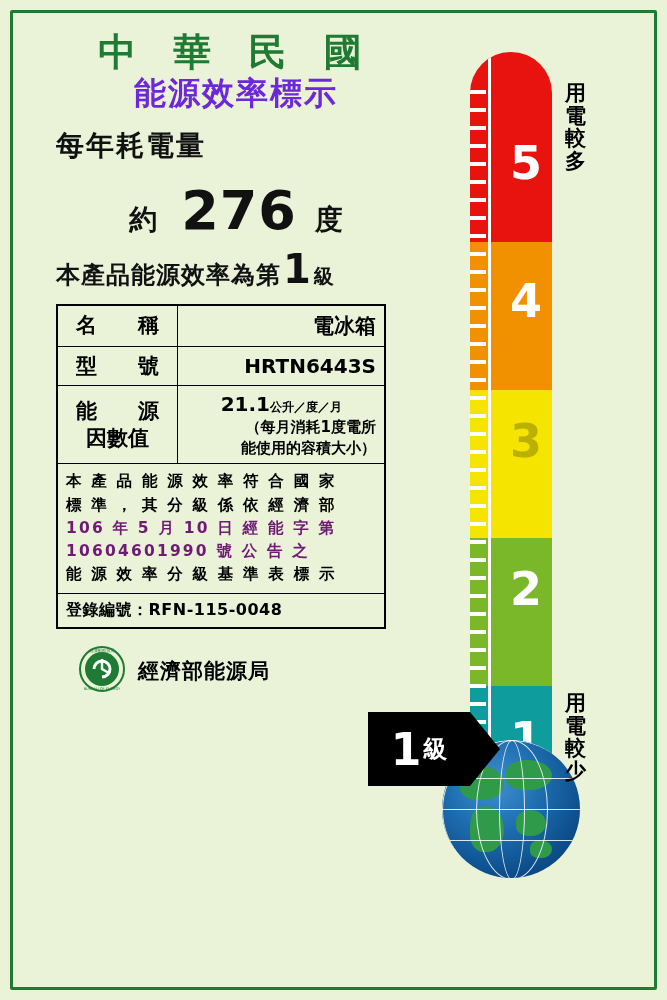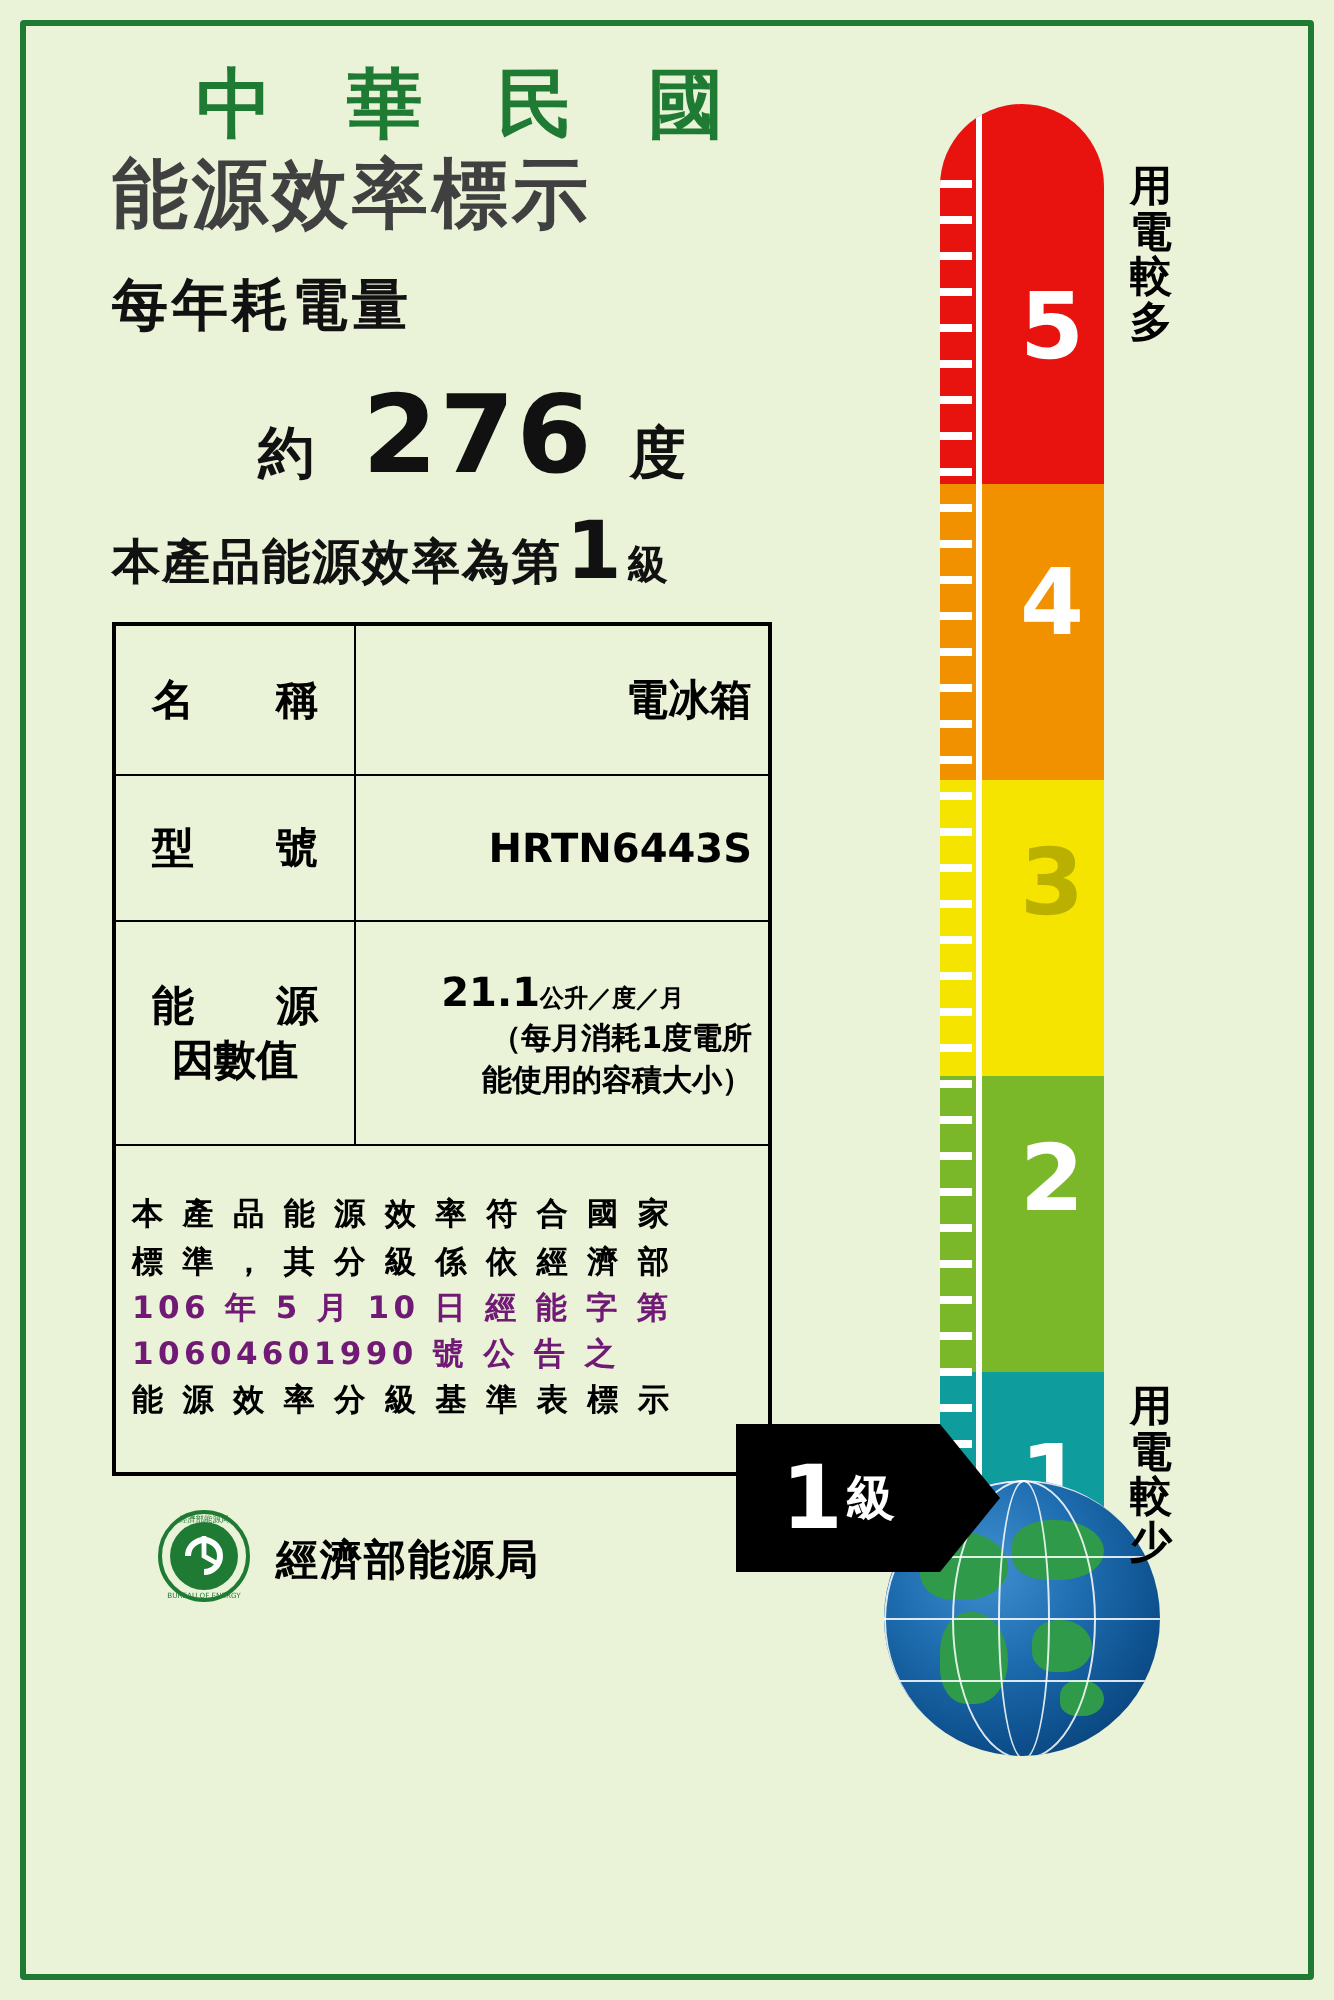--- a/index.html
+++ b/index.html
@@ -29,24 +29,24 @@
   .title1{
     color:#1f7a33;
     font-size:38px;
     letter-spacing:12px;
     text-align:center;
     font-weight:bold;
     line-height:1.18;
     white-space:nowrap;
   }
   .title2{
-    color:#404040;
-    font-size:38px;
+    color:#6d28d9;
+    font-size:32px;
     letter-spacing:2px;
-    text-align:left;
+    text-align:center;
     font-weight:bold;
     line-height:1.18;
     white-space:nowrap;
   }
   .subtitle{
     color:#111;
     font-size:28px;
     font-weight:bold;
     margin-top:14px;
     letter-spacing:2px;
@@ -76,21 +76,21 @@
   
   .tbl{
     margin-top:12px;
     border:2px solid #000;
     border-collapse:collapse;
     width:330px;
     background:transparent;
   }
   .tbl td{
     border:1px solid #000;
-    padding:23px 8px;
+    padding:6px 8px;
     vertical-align:middle;
     color:#000;
   }
   .tbl td.k{
     width:92px;
     font-size:21px;font-weight:bold;
     text-align:center;
     line-height:1.25;
     white-space:nowrap;
   }
@@ -237,20 +237,25 @@
           <div class="note" style="text-indent:18px">能使用的容積大小）</div>
         </td>
       </tr>
       <tr>
         <td class="statement" colspan="2">
           <div>本 產 品 能 源 效 率 符 合 國 家</div>
           <div>標 準 ， 其 分 級 係 依 經 濟 部</div>
           <div class="red">106 年 5 月 10 日 經 能 字 第</div>
           <div class="red">10604601990 號 公 告 之</div>
           <div>能 源 效 率 分 級 基 準 表 標 示</div>
+        </td>
+      </tr>
+      <tr>
+        <td class="reg" colspan="2">
+          <span>登錄編號：</span><span>RFN-115-0048</span>
         </td>
       </tr>
     </tbody>
       </table>
 
     <div class="bureau">
       <span>
         <svg width="48" height="48" viewBox="0 0 48 48">
           <circle cx="24" cy="24" r="22" fill="none" stroke="#1f7a33" stroke-width="2"></circle>
           <circle cx="24" cy="24" r="17" fill="#1f7a33"></circle>

